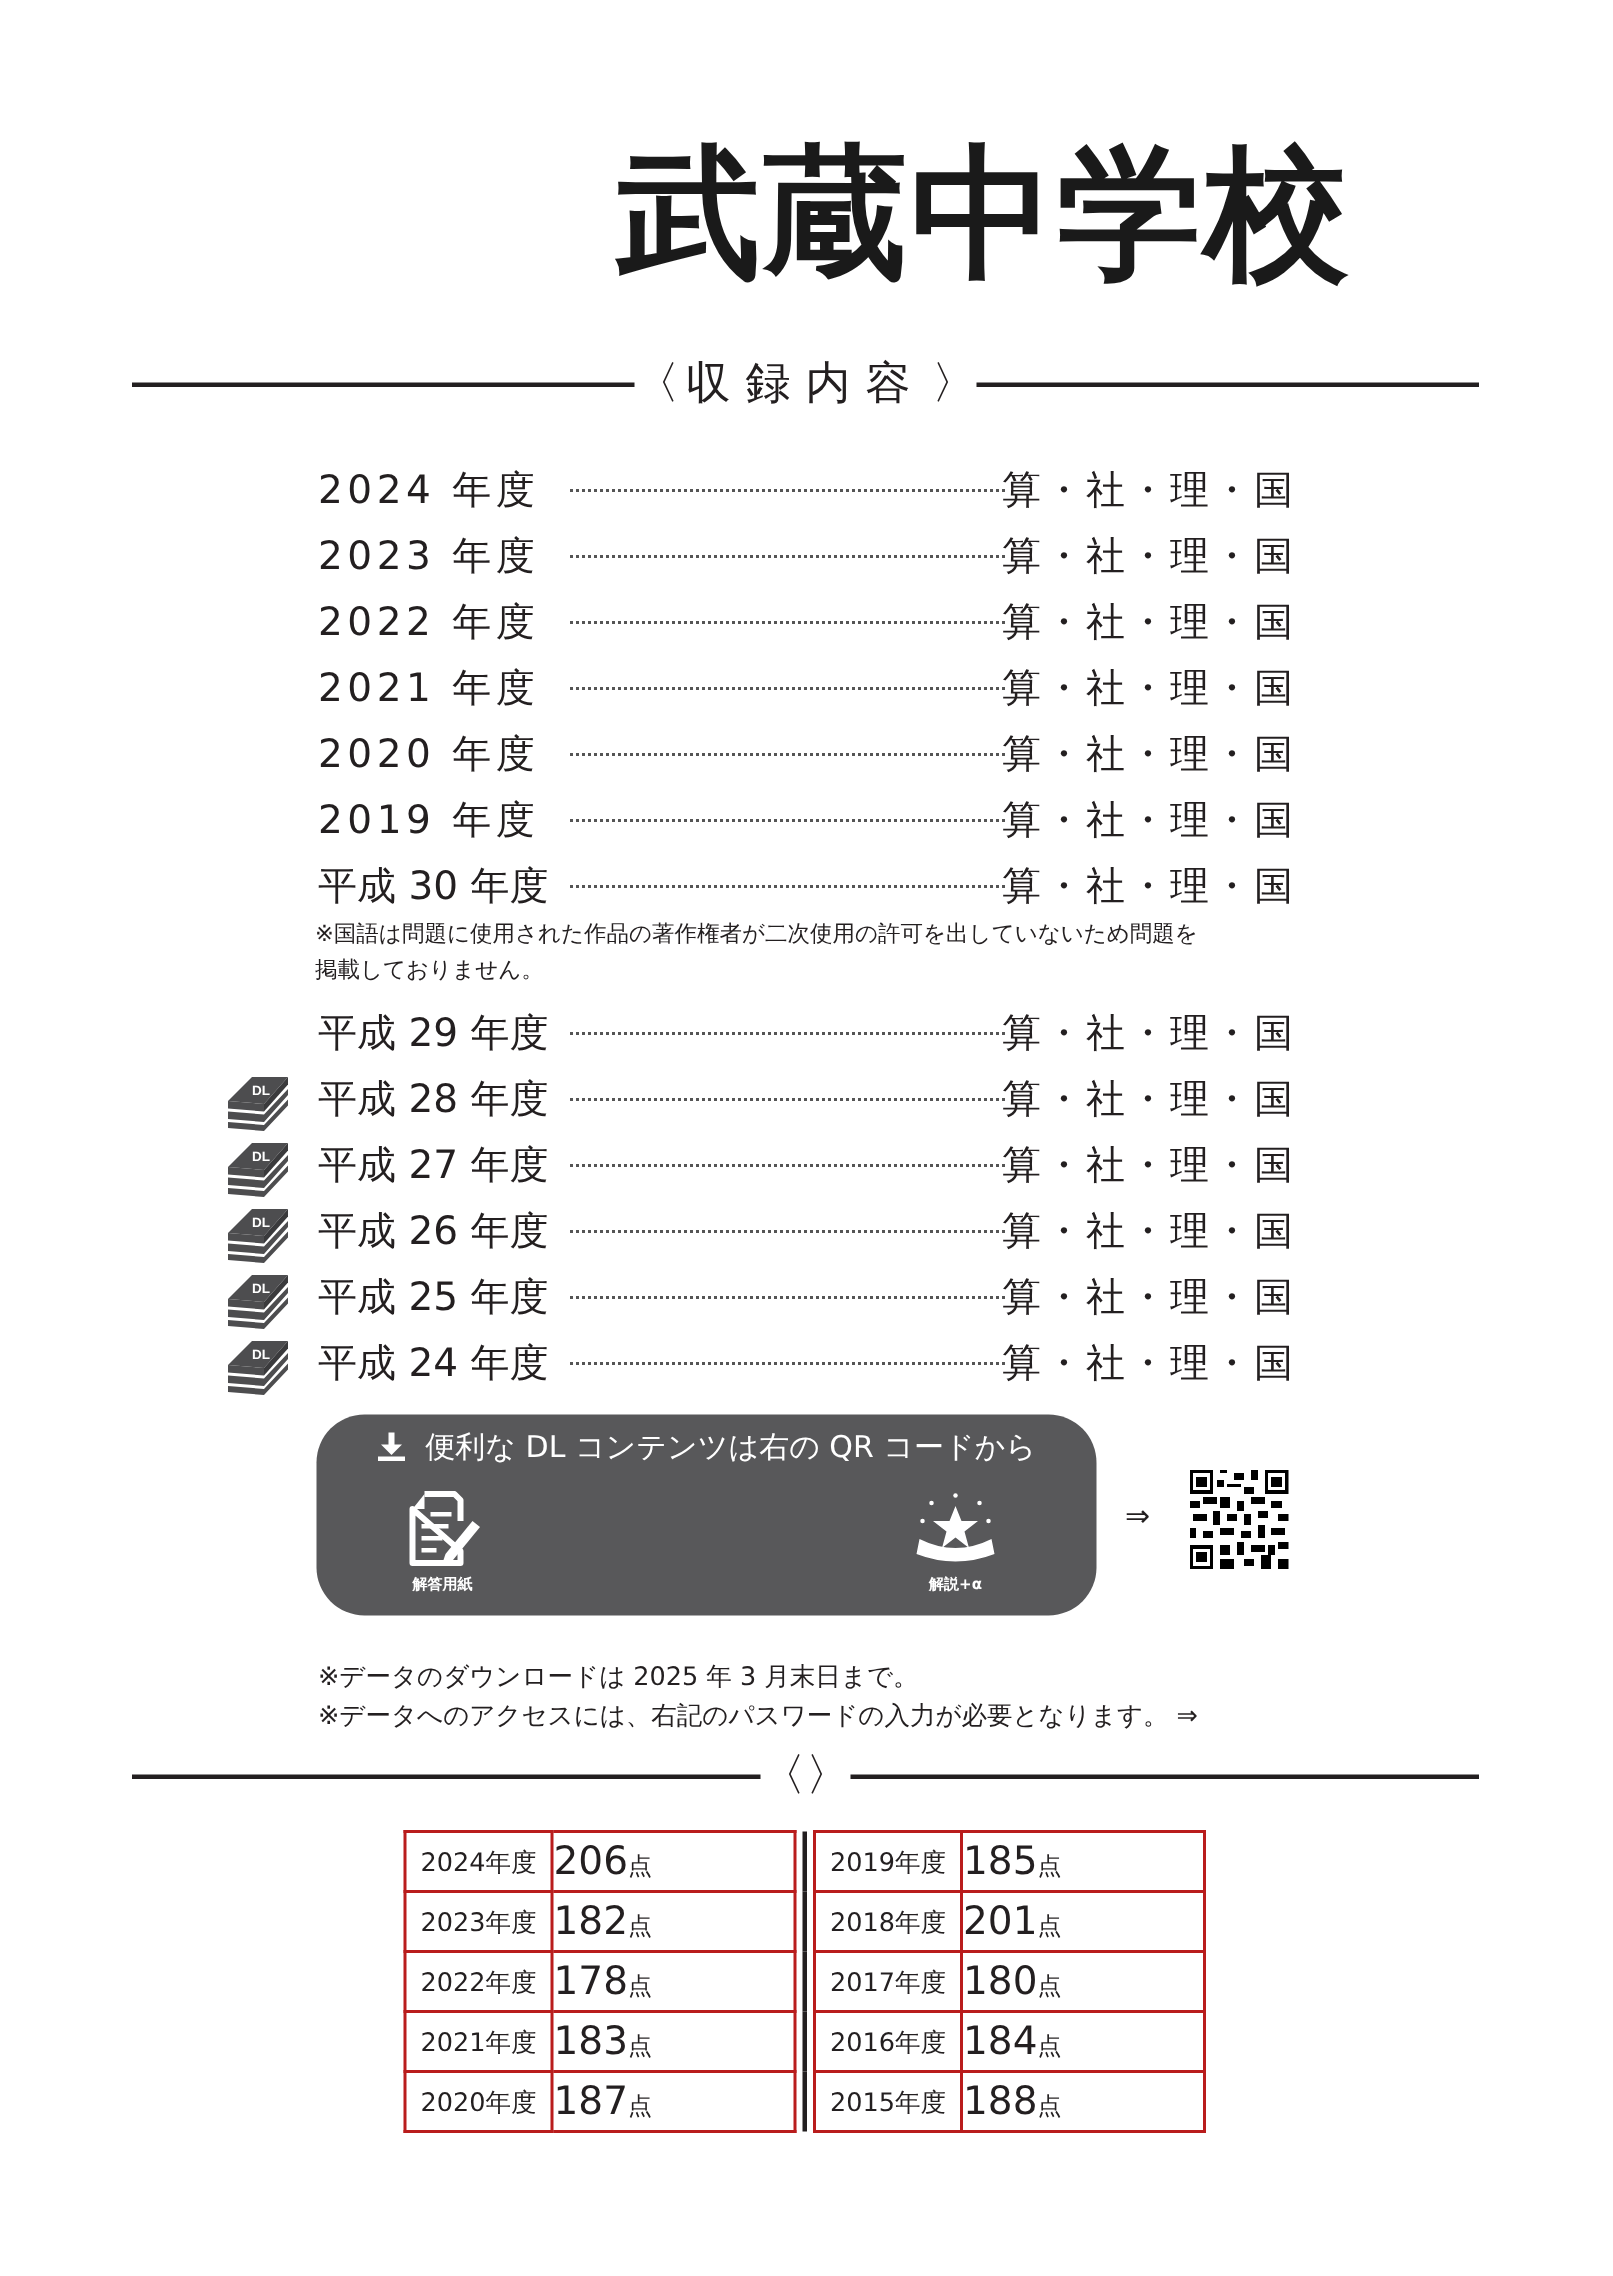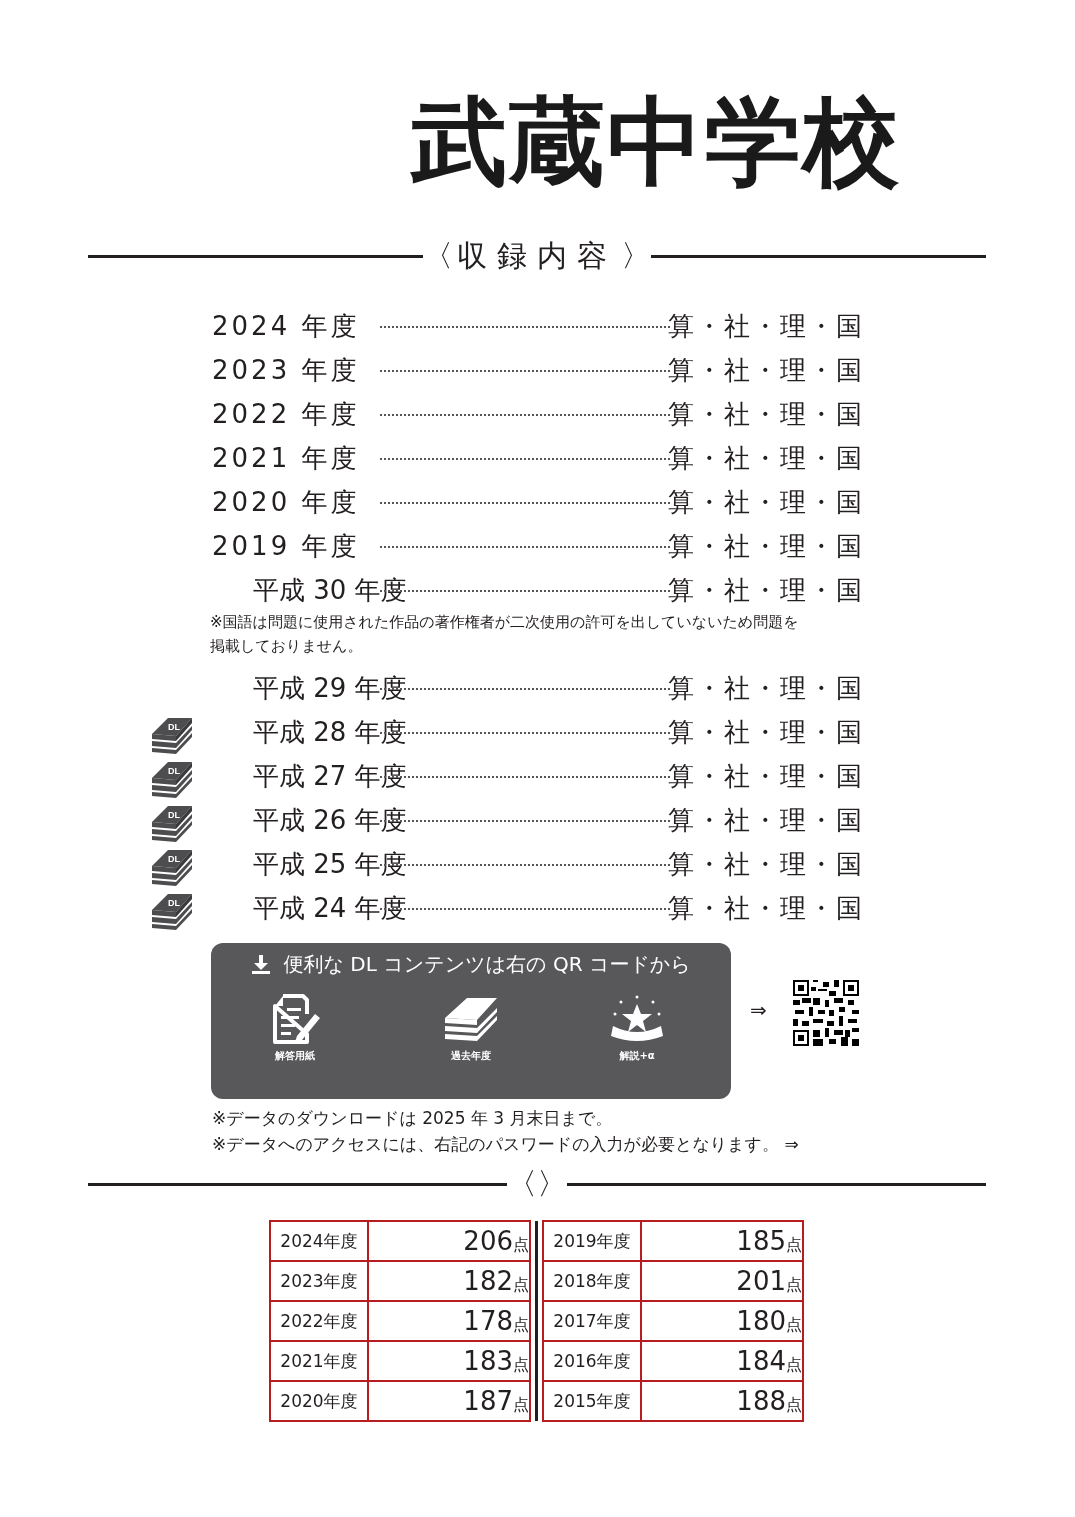--- a/index.html
+++ b/index.html
@@ -24,59 +24,59 @@
   .section-head .bracket { font-size: 30px; line-height: 40px; }
 
   .contents { left: 210px; top: 304px; width: 652px; }
   .row {
     position: absolute; left: 2px; width: 652px; height: 44px;
     display: flex; align-items: center;
   }
   .row .year {
     font-size: 26px; letter-spacing: 3px; white-space: nowrap; width: 160px;
   }
-  .row .year.heisei { letter-spacing: 0px; margin-left: 41px; }
+  .row .year.heisei { letter-spacing: 0px; }
   .row .dots {
     position: absolute; left: 168px; width: 290px; top: 22px;
     border-top: 2px dotted #555;
   }
   .row .subjects {
     position: absolute; right: 0; font-size: 26px; letter-spacing: 2px; white-space: nowrap;
   }
   .row .dl-icon {
     position: absolute; left: -66px; top: 0px; width: 50px; height: 44px;
   }
 
   .note {
     font-size: 15px; line-height: 24px; white-space: nowrap;
   }
 
   .dl-box {
-    left: 211px; top: 943px; width: 520px; height: 156px;
-    background: #58585a; border-radius: 12px; color: #fff;
+    left: 211px; top: 943px; width: 520px; height: 134px;
+    background: #58585a; border-radius: 32px; color: #fff;
   }
   .dl-box .header {
     position: absolute; left: 0; width: 520px; top: 6px; text-align: center;
     font-size: 20px; line-height: 30px; white-space: nowrap;
   }
   .dl-box .item { position: absolute; top: 48px; width: 120px; text-align: center; }
   .dl-box .item .ic { height: 56px; display: flex; justify-content: center; align-items: center; }
   .dl-box .item .cap { font-size: 10px; font-weight: bold; margin-top: 2px; }
 
   .qr-arrow { left: 750px; top: 998px; font-size: 20px; }
   .qr { left: 793px; top: 980px; width: 66px; height: 66px; }
 
   .score-table {
     left: 269px; top: 1220px; border-collapse: collapse;
   }
   .score-table td {
     border: 2px solid #b91c1c; height: 38px; padding: 0;
   }
   .score-table td.y { width: 96px; font-size: 17px; text-align: center; }
-  .score-table td.s { width: 160px; font-size: 26px; text-align: right; }
+  .score-table td.s { width: 160px; font-size: 26px; text-align: left; }
   .score-table td.s .unit { font-size: 16px; }
   .score-table td.sep { width: 4px; border-top: none; border-bottom: none; }
   .score-table td.sep-l { border-right: 3px solid #231f20; }
   .score-table td.sep-r { border-left: 3px solid #231f20; }
 </style>
 </head>
 <body>
 
 <div class="abs title">武蔵中学校</div>
 
@@ -220,31 +220,20 @@
         <rect x="18" y="16" width="14" height="3" fill="#fff"></rect>
         <rect x="12" y="24" width="18" height="3" fill="#fff"></rect>
         <rect x="12" y="32" width="14" height="3" fill="#fff"></rect>
         <rect x="12" y="40" width="10" height="3" fill="#fff"></rect>
         <path d="M28 44 L46 22 L51 26 L33 48 L26 50 Z" fill="#fff"></path>
       </svg>
     </div>
     <div class="cap">解答用紙</div>
   </div>
 
-  <div class="item" style="left:200px;">
-    <div class="ic">
-      <svg width="60" height="50" viewBox="0 0 60 50">
-        <path d="M4 24 L26 4 L56 4 L36 26 Z" fill="#fff"></path>
-        <path d="M4 24 L36 26 L36 31 L4 29 Z" fill="#fff"></path>
-        <path d="M4 32 L36 34 L56 14 L56 18 L36 39 L4 37 Z" fill="#fff"></path>
-        <path d="M4 40 L36 42 L56 22 L56 26 L36 47 L4 45 Z" fill="#fff"></path>
-      </svg>
-    </div>
-    <div class="cap">過去年度</div>
-  </div>
 
   <div class="item" style="left:366px;">
     <div class="ic">
       <svg width="60" height="50" viewBox="0 0 60 50">
         <path d="M30 10 L34 20 L45 20 L36 27 L39 38 L30 31 L21 38 L24 27 L15 20 L26 20 Z" fill="#fff"></path>
         <circle cx="14" cy="8" r="1.5" fill="#fff"></circle>
         <circle cx="30" cy="3" r="1.5" fill="#fff"></circle>
         <circle cx="46" cy="8" r="1.5" fill="#fff"></circle>
         <circle cx="8" cy="20" r="1.5" fill="#fff"></circle>
         <circle cx="52" cy="20" r="1.5" fill="#fff"></circle>

